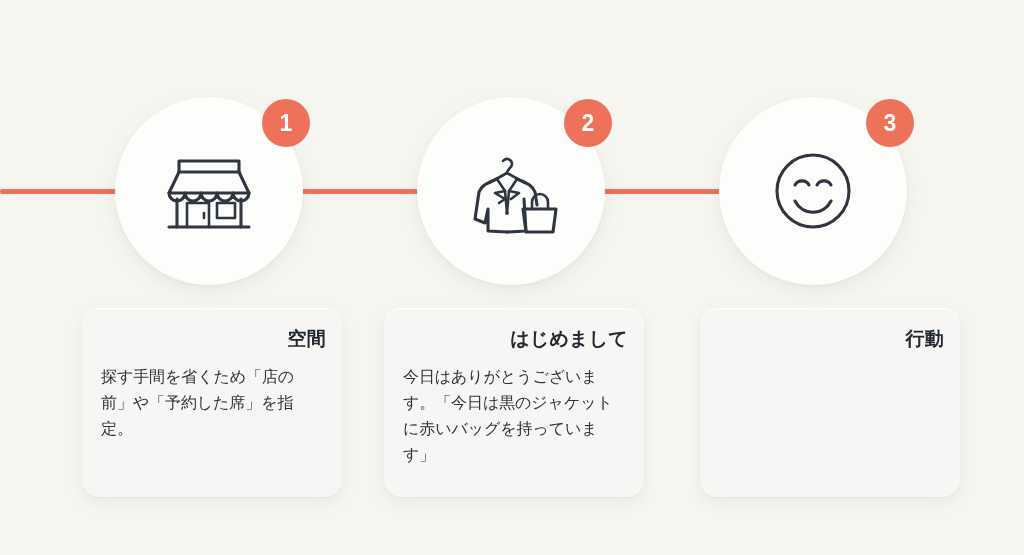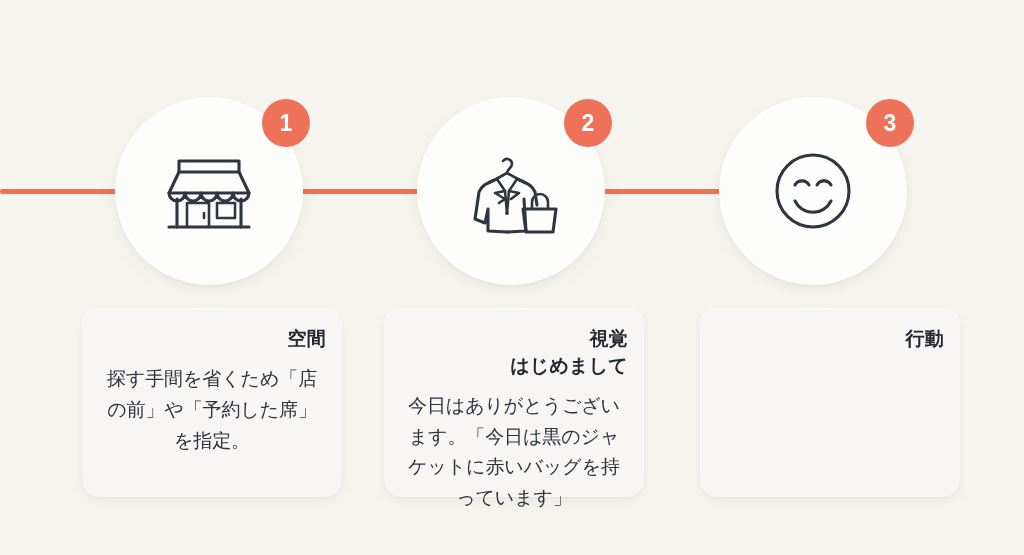--- a/index.html
+++ b/index.html
@@ -118,23 +118,23 @@
     font-weight: bold;
     font-size: 19px;
     line-height: 1.42;
     letter-spacing: 0.2px;
   }
   .card-title .t-line { display: block; text-align: right; }
   .card-title .t-line.lead { font-size: 19px; }
 
   .card-body {
     margin-top: 11px;
-    text-align: center;
+    text-align: left;
     color: #2C333B;
-    font-size: 19px;
+    font-size: 16px;
     line-height: 1.62;
     letter-spacing: -0.1px;
     padding: 0 3px;
   }
 </style>
 </head>
 <body>
 
 <div class="stage">
 
@@ -215,21 +215,20 @@
 
   <div class="card k1">
     <div class="card-title">
       <span class="t-line lead">空間</span>
     </div>
     <div class="card-body">探す手間を省くため「店の前」や「予約した席」を指定。</div>
   </div>
 
   <div class="card k2">
     <div class="card-title">
-      <span class="t-line lead">視覚</span>
       <span class="t-line">はじめまして</span>
     </div>
     <div class="card-body">今日はありがとうございます。「今日は黒のジャケットに赤いバッグを持っています」</div>
   </div>
 
   <div class="card k3">
     <div class="card-title">
       <span class="t-line lead">行動</span>
     </div>
   </div>

